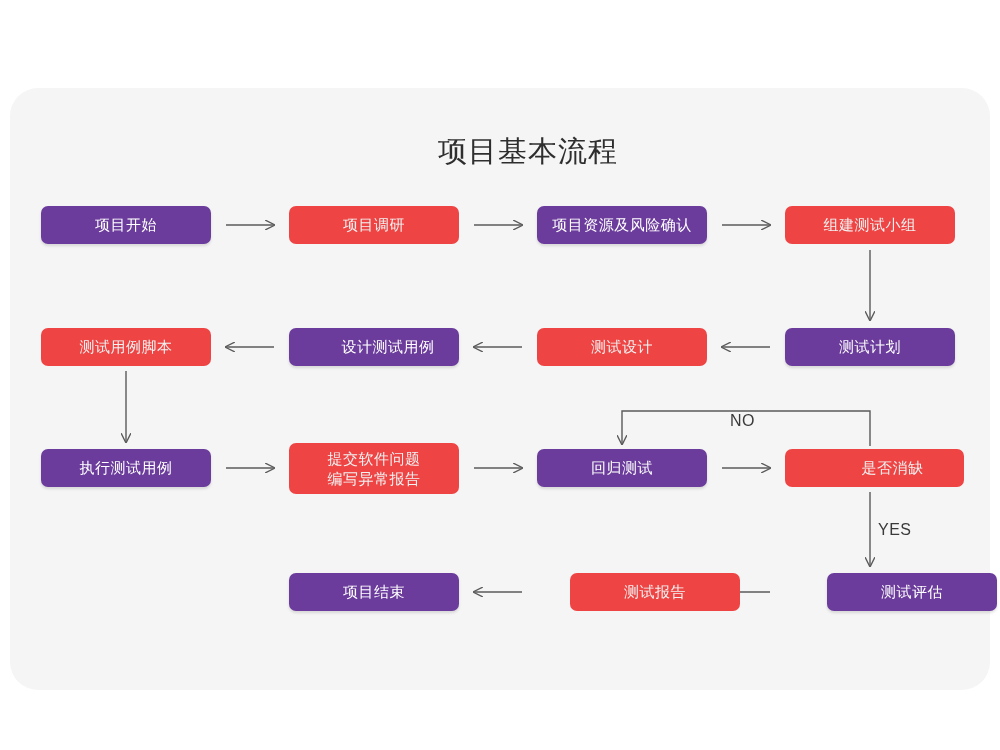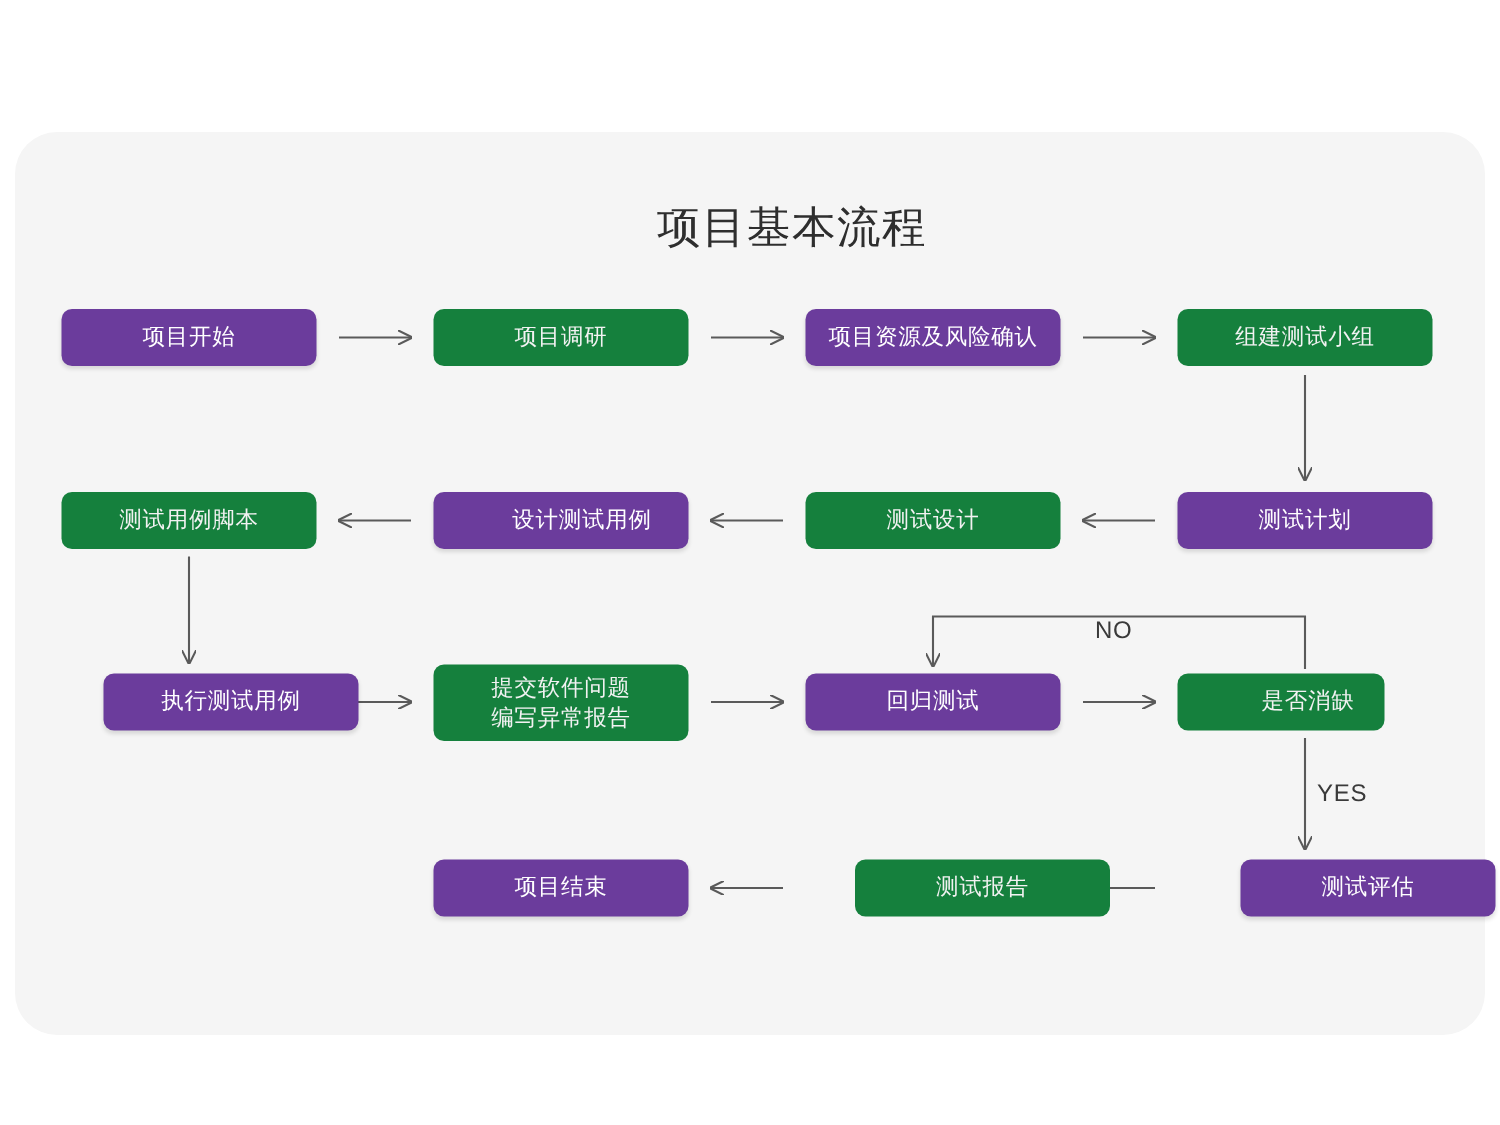--- a/index.html
+++ b/index.html
@@ -51,21 +51,21 @@
     box-sizing: border-box;
     white-space: pre-line;
     letter-spacing: 0.5px;
   }
   .node.purple {
     background: #6b3c9c;
     color: #ffffff;
     box-shadow: 0 2px 3px rgba(0,0,0,0.12);
   }
   .node.gray {
-    background: #15803d;
+    background: #ef4444;
     color: #f2f2f2;
   }
   .edge-label {
     position: absolute;
     font-size: 16px;
     color: #3a3a3a;
     letter-spacing: 0.5px;
   }
   svg.conn {
     position: absolute;
@@ -120,25 +120,25 @@
   <div class="node purple" style="left:41px;  top:206px; width:170px; height:38px;">项目开始</div>
   <div class="node gray" style="left:289px; top:206px; width:170px; height:38px;">项目调研</div>
   <div class="node purple" style="left:537px; top:206px; width:170px; height:38px;">项目资源及风险确认</div>
   <div class="node gray" style="left:785px; top:206px; width:170px; height:38px;">组建测试小组</div>
 
   <div class="node gray" style="left:41px;  top:328px; width:170px; height:38px;">测试用例脚本</div>
   <div class="node purple" style="left:289px; top:328px; width:170px; height:38px;padding-left:28px;">设计测试用例</div>
   <div class="node gray" style="left:537px; top:328px; width:170px; height:38px;">测试设计</div>
   <div class="node purple" style="left:785px; top:328px; width:170px; height:38px;">测试计划</div>
 
-  <div class="node purple" style="left:41px;  top:449px; width:170px; height:38px;margin-left:28px;">执行测试用例</div>
+  <div class="node purple" style="left:41px;  top:449px; width:170px; height:38px;">执行测试用例</div>
   <div class="node gray" style="left:289px; top:443px; width:170px; height:51px;">提交软件问题
 编写异常报告</div>
   <div class="node purple" style="left:537px; top:449px; width:170px; height:38px;">回归测试</div>
-  <div class="node gray" style="left:785px; top:449px; width:138px; height:38px;padding-left:36px;">是否消缺</div>
+  <div class="node gray" style="left:785px; top:449px; width:179px; height:38px;padding-left:36px;">是否消缺</div>
 
   <div class="node purple" style="left:289px; top:573px; width:170px; height:38px;">项目结束</div>
   <div class="node gray" style="left:537px; top:573px; width:170px; height:38px;margin-left:33px;">测试报告</div>
   <div class="node purple" style="left:785px; top:573px; width:170px; height:38px;margin-left:42px;">测试评估</div>
 
   <div class="edge-label" style="left:730px; top:412px;">NO</div>
   <div class="edge-label" style="left:878px; top:521px;">YES</div>
 
 </div>
 

